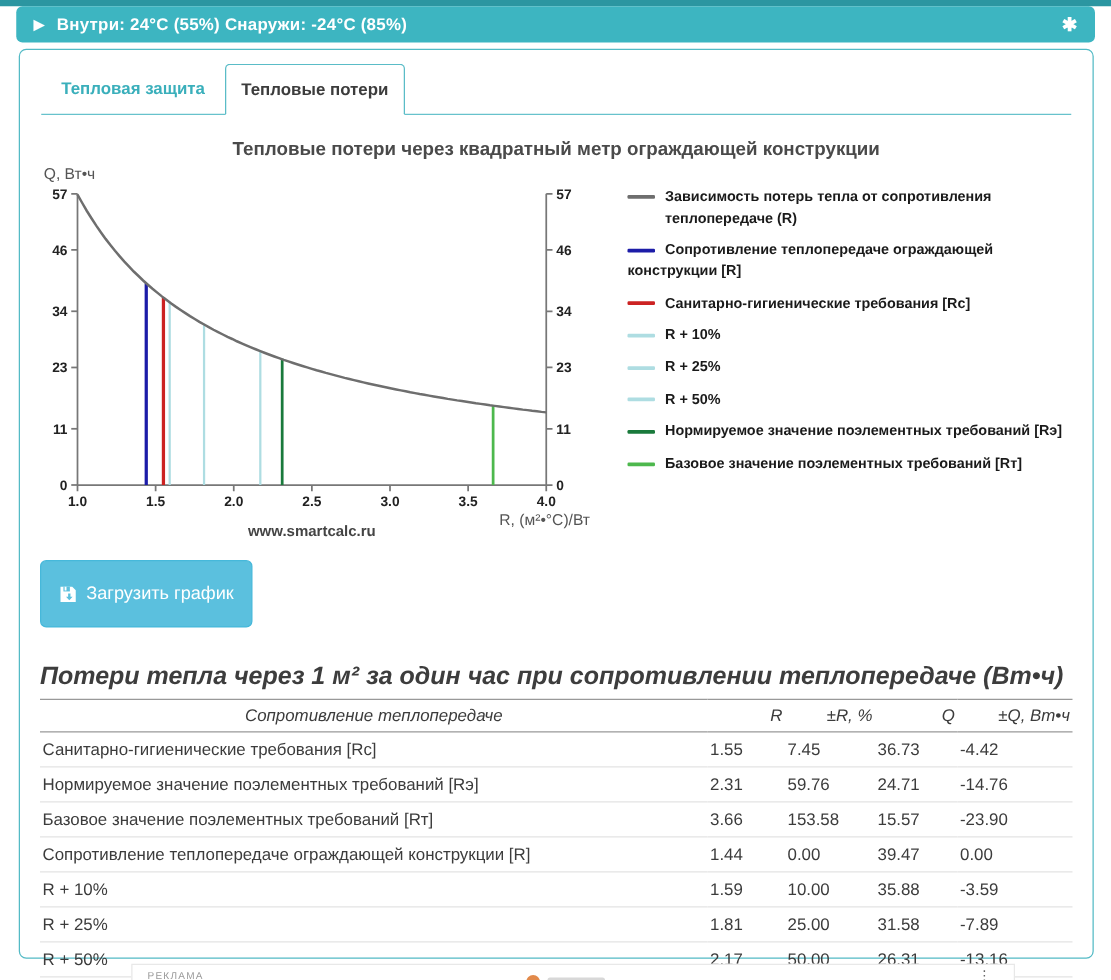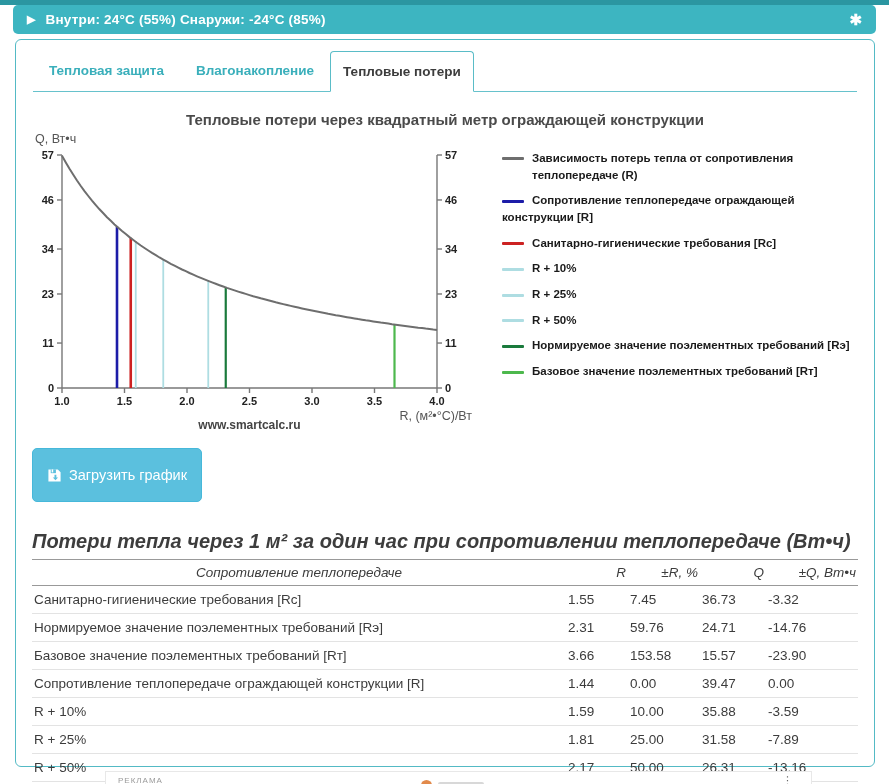--- a/index.html
+++ b/index.html
@@ -74,21 +74,20 @@
 
 <div class="top-bar">
   <span class="caret">▶</span>
   <span class="bar-text">Внутри: 24°C (55%) Снаружи: -24°C (85%)</span>
   <span class="snow">✱</span>
 </div>
 
 <div class="panel">
   <div class="tabs" id="tabs">
       <div class="tab">Тепловая защита</div>
-      <div class="tab">Влагонакопление</div>
       <div class="tab active">Тепловые потери</div>
     </div>
 
   <div class="content">
     <h2 class="chart-title">Тепловые потери через квадратный метр ограждающей конструкции</h2>
 
     <div class="chart-row">
       <svg id="chart" class="chart-svg" width="442" height="302" viewBox="0 0 442 302">
           <line x1="30" y1="25" x2="30" y2="258" stroke="#777" stroke-width="1.4"></line>
           <line x1="405" y1="25" x2="405" y2="258" stroke="#777" stroke-width="1.4"></line>
@@ -183,21 +182,21 @@
             <th>Q</th>
             <th>±Q, Вт•ч</th>
           </tr>
         </thead>
       <tbody id="tbody">
           <tr class="">
             <td class="name">Санитарно-гигиенические требования [Rc]</td>
             <td>1.55</td>
             <td>7.45</td>
             <td>36.73</td>
-            <td>-3.32</td>
+            <td>-4.42</td>
           </tr>
           <tr class="">
             <td class="name">Нормируемое значение поэлементных требований [Rэ]</td>
             <td>2.31</td>
             <td>59.76</td>
             <td>24.71</td>
             <td>-14.76</td>
           </tr>
           <tr class="">
             <td class="name">Базовое значение поэлементных требований [Rт]</td>

